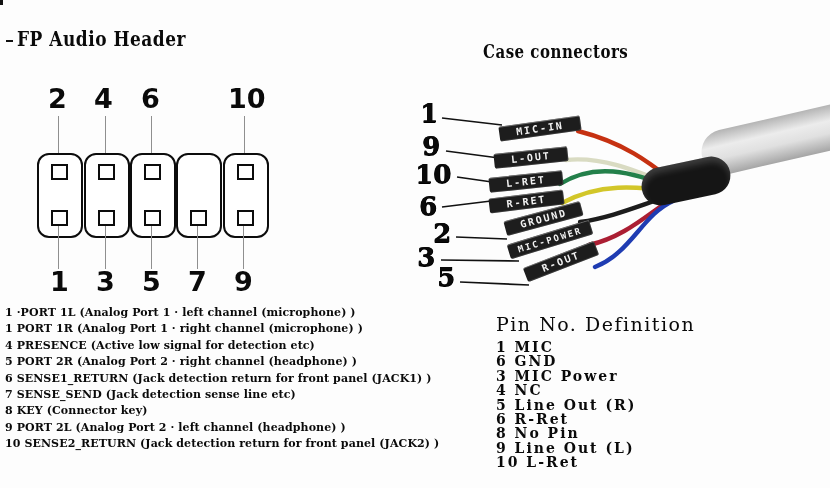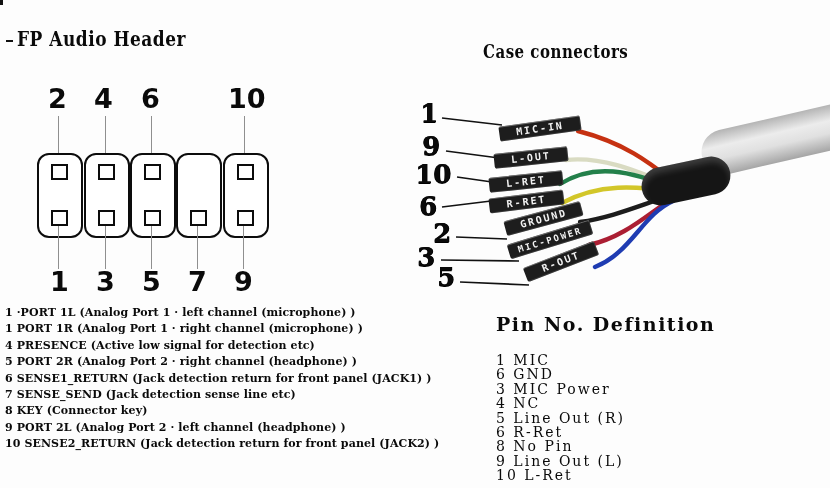--- a/index.html
+++ b/index.html
@@ -29,22 +29,22 @@
         font-size:10px;letter-spacing:2px;border-radius:2px;z-index:5;
         box-shadow:inset 0 1px 0 rgba(255,255,255,.35), inset -1px -1px 0 rgba(255,255,255,.12);}
   .sleeve{left:641px;top:162px;width:90px;height:38px;background:#151515;border-radius:19px;
         transform:rotate(-12deg);z-index:4;box-shadow:inset 0 5px 7px rgba(255,255,255,.18);}
   .cable{left:700px;top:116px;width:165px;height:45px;border-radius:23px 0 0 23px;
         transform:rotate(-13deg);z-index:2;
         background:linear-gradient(180deg,#b4b4b4 0%,#ececec 35%,#e0e0e0 62%,#a5a5a5 100%);}
   svg.overlay{left:415px;top:95px;z-index:3;}
   
   .deflist{left:496px;top:313px;white-space:nowrap;}
-  .def-title{font-size:19px;font-weight:bold;letter-spacing:1.5px;margin-bottom:18px;}
-  .def-item{font-size:14px;font-weight:normal;letter-spacing:2px;line-height:14.4px;}
+  .def-title{font-size:19px;font-weight:normal;letter-spacing:1.5px;margin-bottom:5px;}
+  .def-item{font-size:14px;font-weight:bold;letter-spacing:2px;line-height:14.4px;}
 </style>
 </head>
 <body>
 
 <div>
 
   <div class="abs corner-dot"></div>
   <div class="abs title-dash"></div>
   <div class="abs fp-title">FP Audio Header</div>
 

